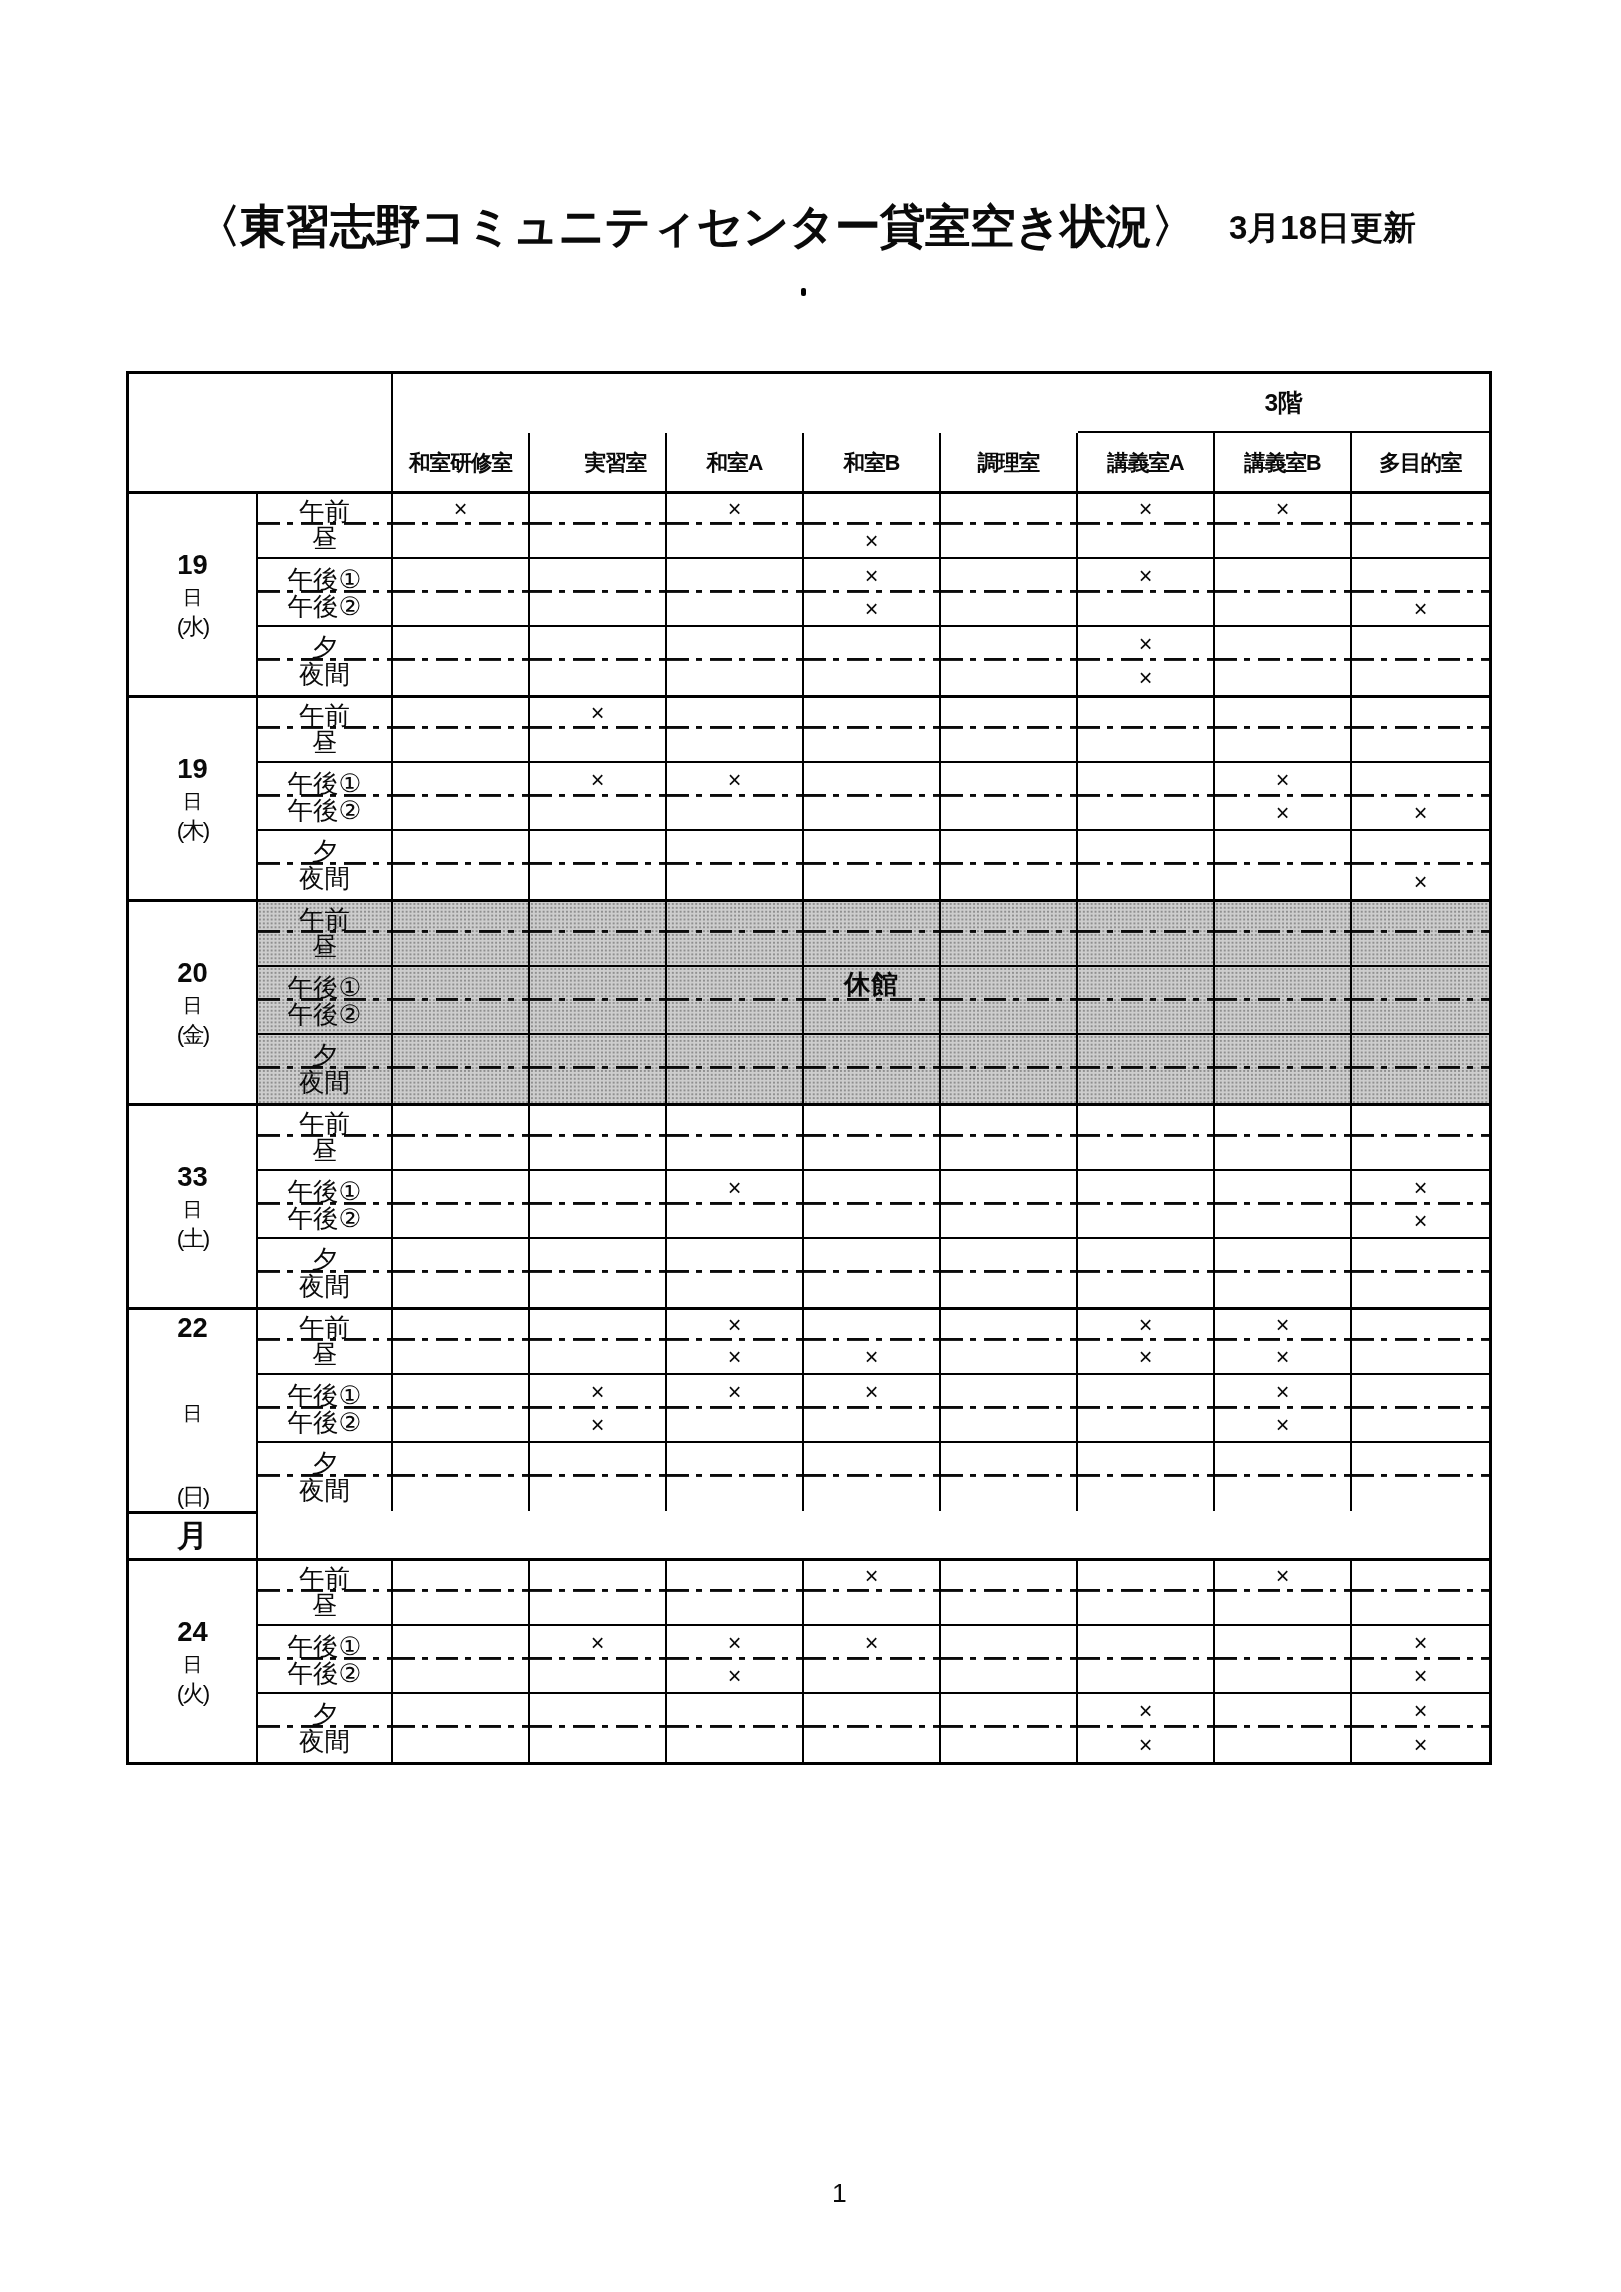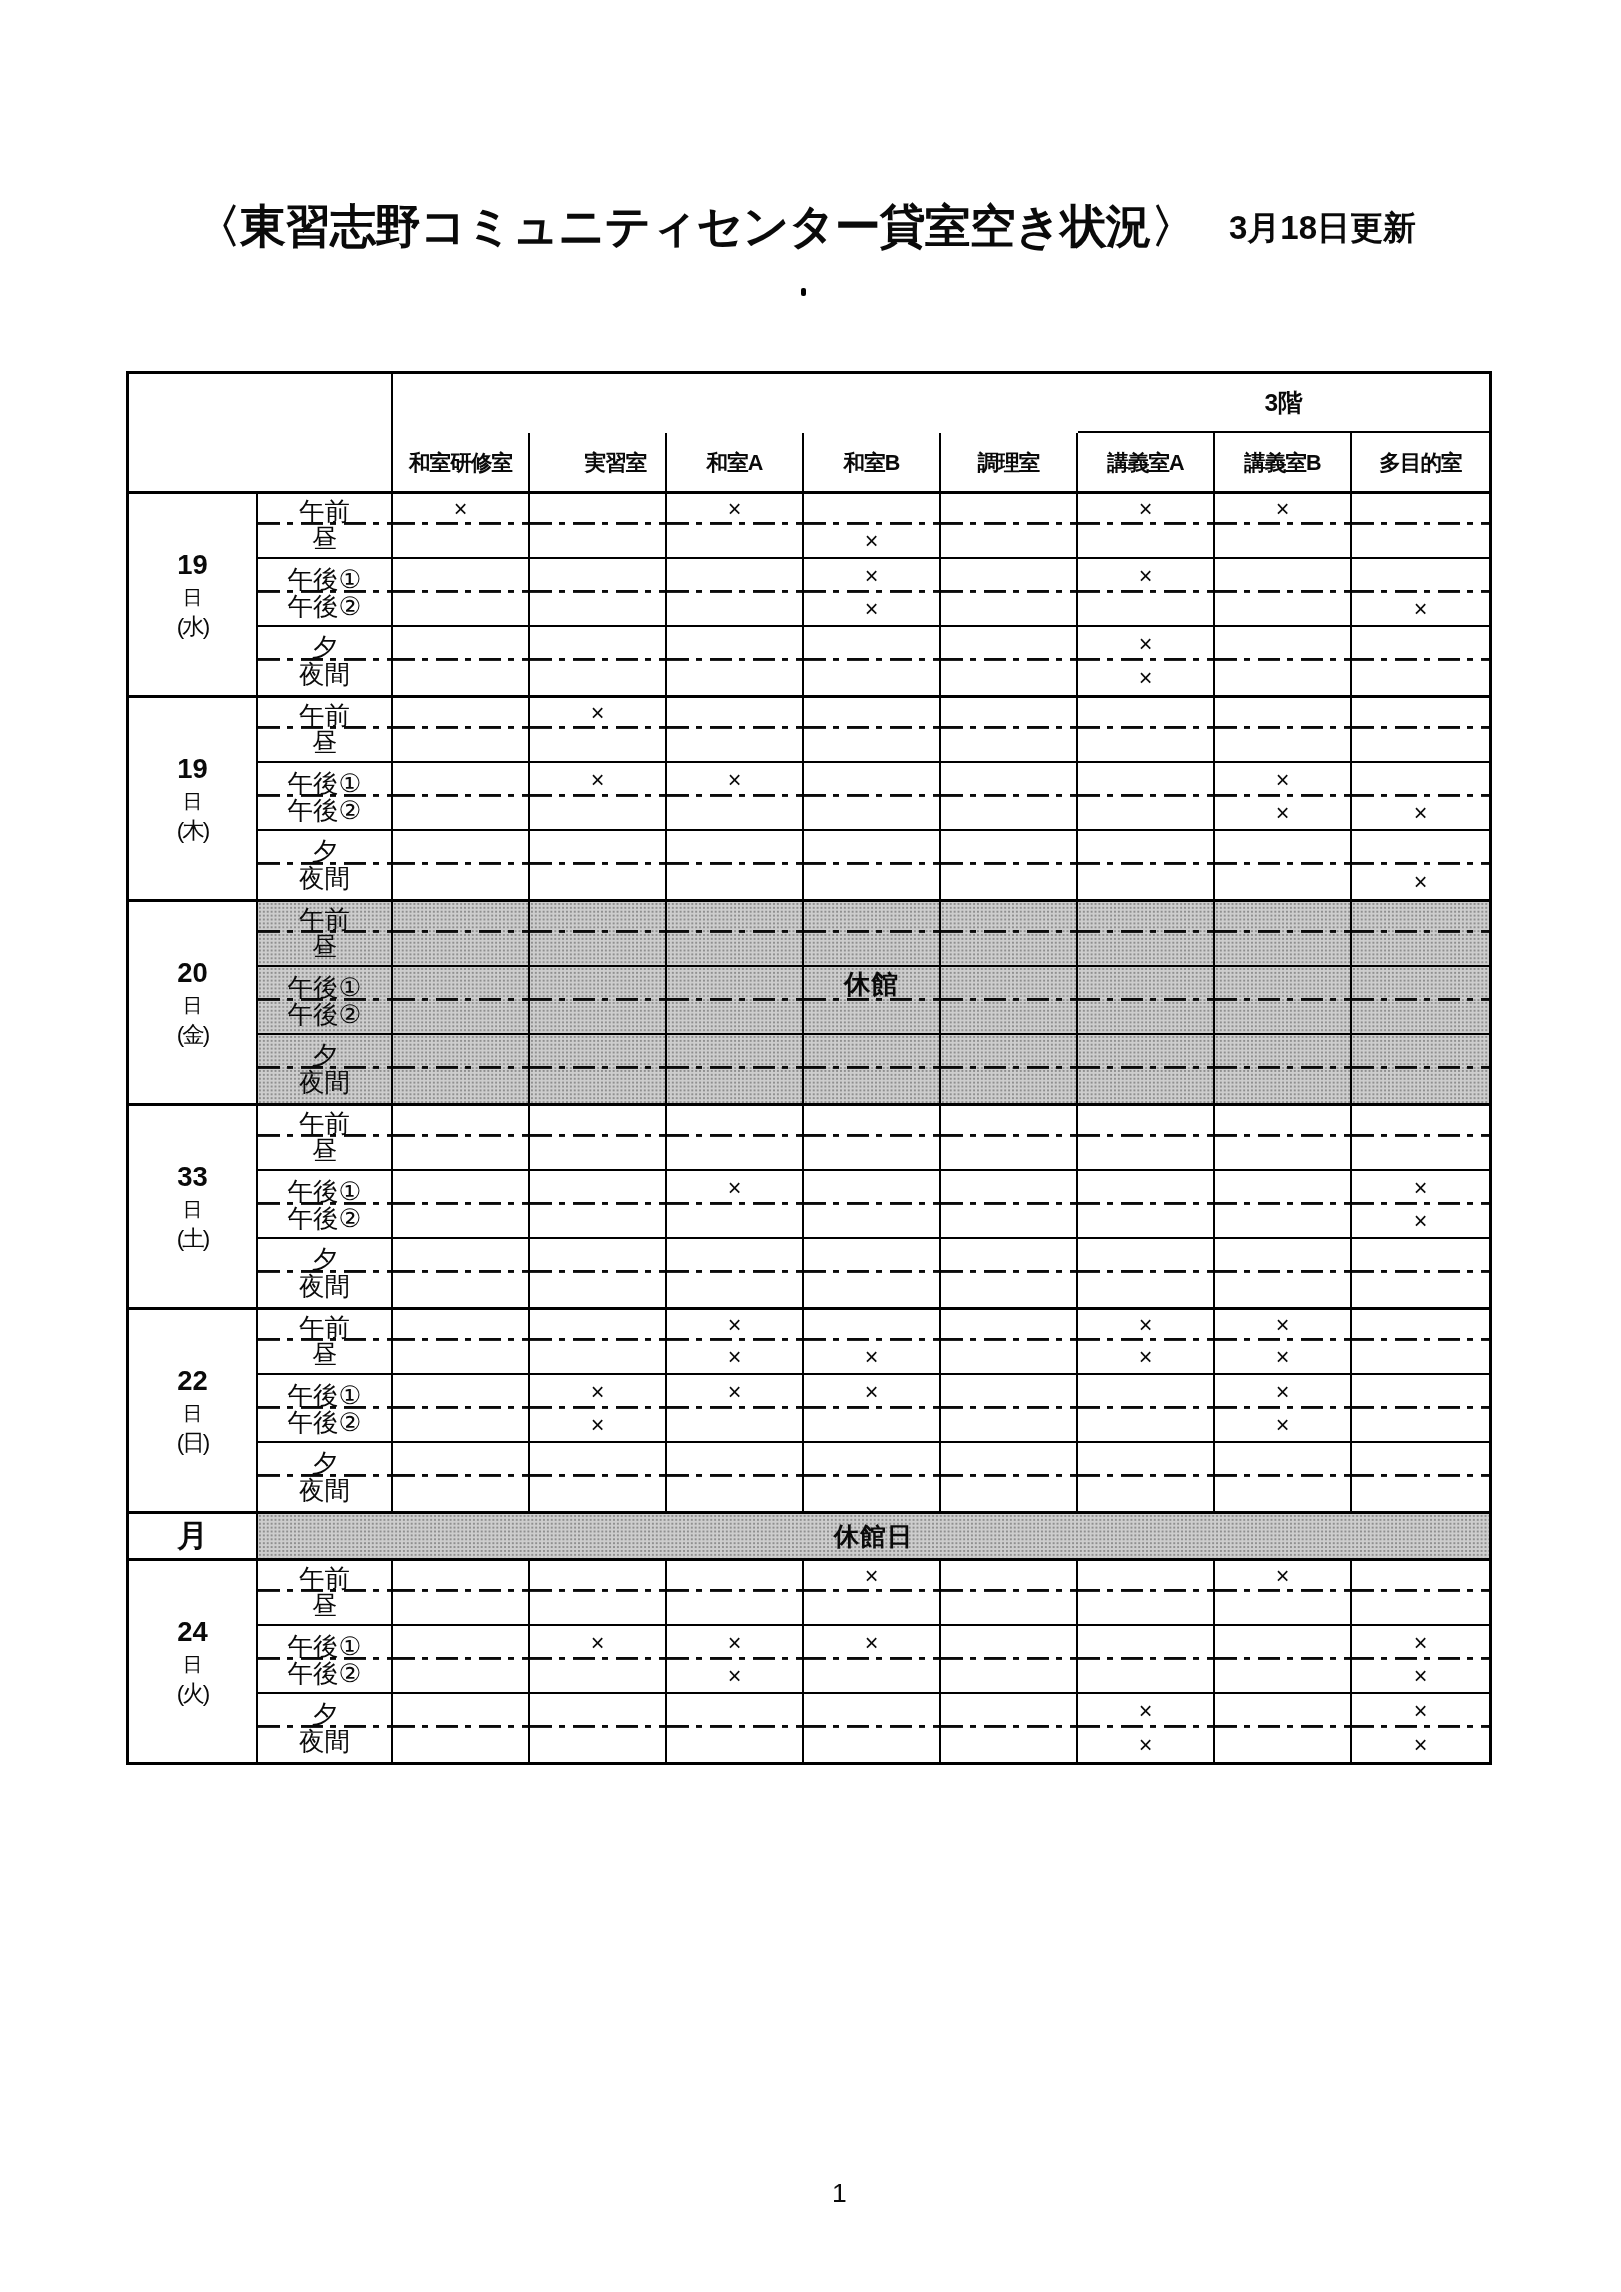--- a/index.html
+++ b/index.html
@@ -302,21 +302,21 @@
       <div class="c markcell bbd last" style="grid-area: 25 / 10;"></div>
       <div class="c timecell tl-high" style="grid-area: 26 / 2;">夜間</div>
       <div class="c markcell" style="grid-area: 26 / 3;"></div>
       <div class="c markcell" style="grid-area: 26 / 4;"></div>
       <div class="c markcell" style="grid-area: 26 / 5;"></div>
       <div class="c markcell" style="grid-area: 26 / 6;"></div>
       <div class="c markcell" style="grid-area: 26 / 7;"></div>
       <div class="c markcell" style="grid-area: 26 / 8;"></div>
       <div class="c markcell" style="grid-area: 26 / 9;"></div>
       <div class="c markcell last" style="grid-area: 26 / 10;"></div>
-      <div class="c bt4 daycell" style="grid-area: 27 / 1 / span 6;">
+      <div class="c bt4 daycell" style="grid-area: 27 / 1 / span 6; justify-content: space-between;">
         <span class="d-num">22</span>
         <span class="d-unit">日</span>
         <span class="d-wd">(日)</span>
       </div>
       <div class="c timecell bt4 bbd tl-low" style="grid-area: 27 / 2;">午前</div>
       <div class="c markcell bt4 bbd" style="grid-area: 27 / 3;"></div>
       <div class="c markcell bt4 bbd" style="grid-area: 27 / 4;"></div>
       <div class="c markcell bt4 bbd" style="grid-area: 27 / 5;">×</div>
       <div class="c markcell bt4 bbd" style="grid-area: 27 / 6;"></div>
       <div class="c markcell bt4 bbd" style="grid-area: 27 / 7;"></div>
@@ -364,21 +364,20 @@
       <div class="c markcell" style="grid-area: 32 / 4;"></div>
       <div class="c markcell" style="grid-area: 32 / 5;"></div>
       <div class="c markcell" style="grid-area: 32 / 6;"></div>
       <div class="c markcell" style="grid-area: 32 / 7;"></div>
       <div class="c markcell" style="grid-area: 32 / 8;"></div>
       <div class="c markcell" style="grid-area: 32 / 9;"></div>
       <div class="c markcell last" style="grid-area: 32 / 10;"></div>
       <div class="c bt4 daycell" style="grid-area: 33 / 1;">
         <span class="mon-label">月</span>
       </div>
-      <div class="c bt4 gray last closed-banner-cell" style="grid-area: 33 / 2 / auto / 11;">休館日</div>
       <div class="c bt4 daycell" style="grid-area: 34 / 1 / span 6;">
         <span class="d-num">24</span>
         <span class="d-unit">日</span>
         <span class="d-wd">(火)</span>
       </div>
       <div class="c timecell bt4 bbd tl-low" style="grid-area: 34 / 2;">午前</div>
       <div class="c markcell bt4 bbd" style="grid-area: 34 / 3;"></div>
       <div class="c markcell bt4 bbd" style="grid-area: 34 / 4;"></div>
       <div class="c markcell bt4 bbd" style="grid-area: 34 / 5;"></div>
       <div class="c markcell bt4 bbd" style="grid-area: 34 / 6;">×</div>

